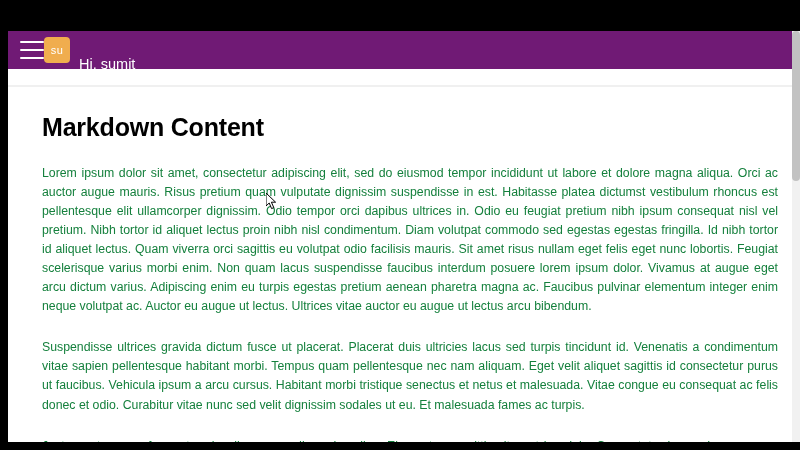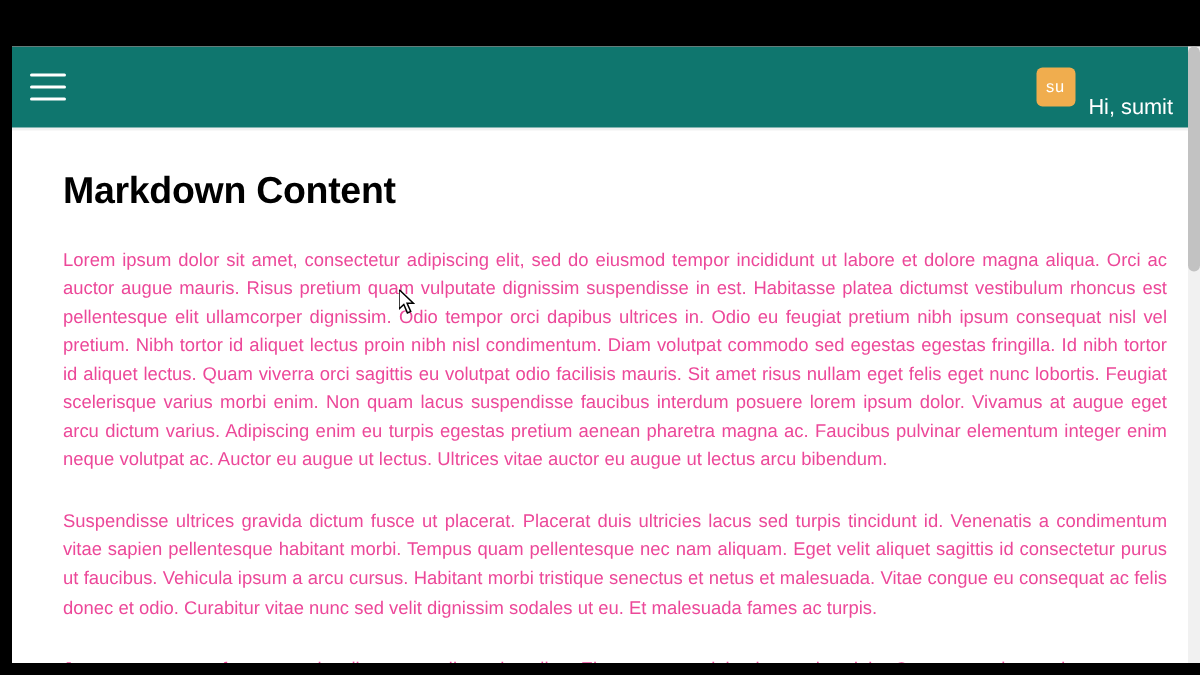--- a/index.html
+++ b/index.html
@@ -30,25 +30,24 @@
     height: 411px;
     background: #ffffff;
     overflow: hidden;
   }
   
   .appbar {
     position: absolute;
     left: 0;
     top: 0;
     width: 784px;
-    height: 54px;
-    background: #0f766e;
-    display: flex;
-    align-items: center;
-    justify-content: space-between;
+    height: 38px;
+    background: #701a75;
+    display: flex;
+    align-items: center;
   }
   .appbar-left {
     display: flex;
     align-items: center;
     padding-left: 12px;
   }
   .hamburger {
     width: 24px;
     height: 18px;
     display: flex;
@@ -113,21 +112,21 @@
     margin: 0 0 22px 0;
     font-size: 25px;
     font-weight: bold;
     color: #000000;
     letter-spacing: -0.2px;
   }
   p.para {
     margin: 0 0 22px 0;
     font-size: 12.3px;
     line-height: 1.55;
-    color: #ec4899;
+    color: #15803d;
     text-align: justify;
   }
   p.para:last-child {
     margin-bottom: 0;
   }
   
   .scrollbar {
     position: absolute;
     right: 0;
     top: 31px;

